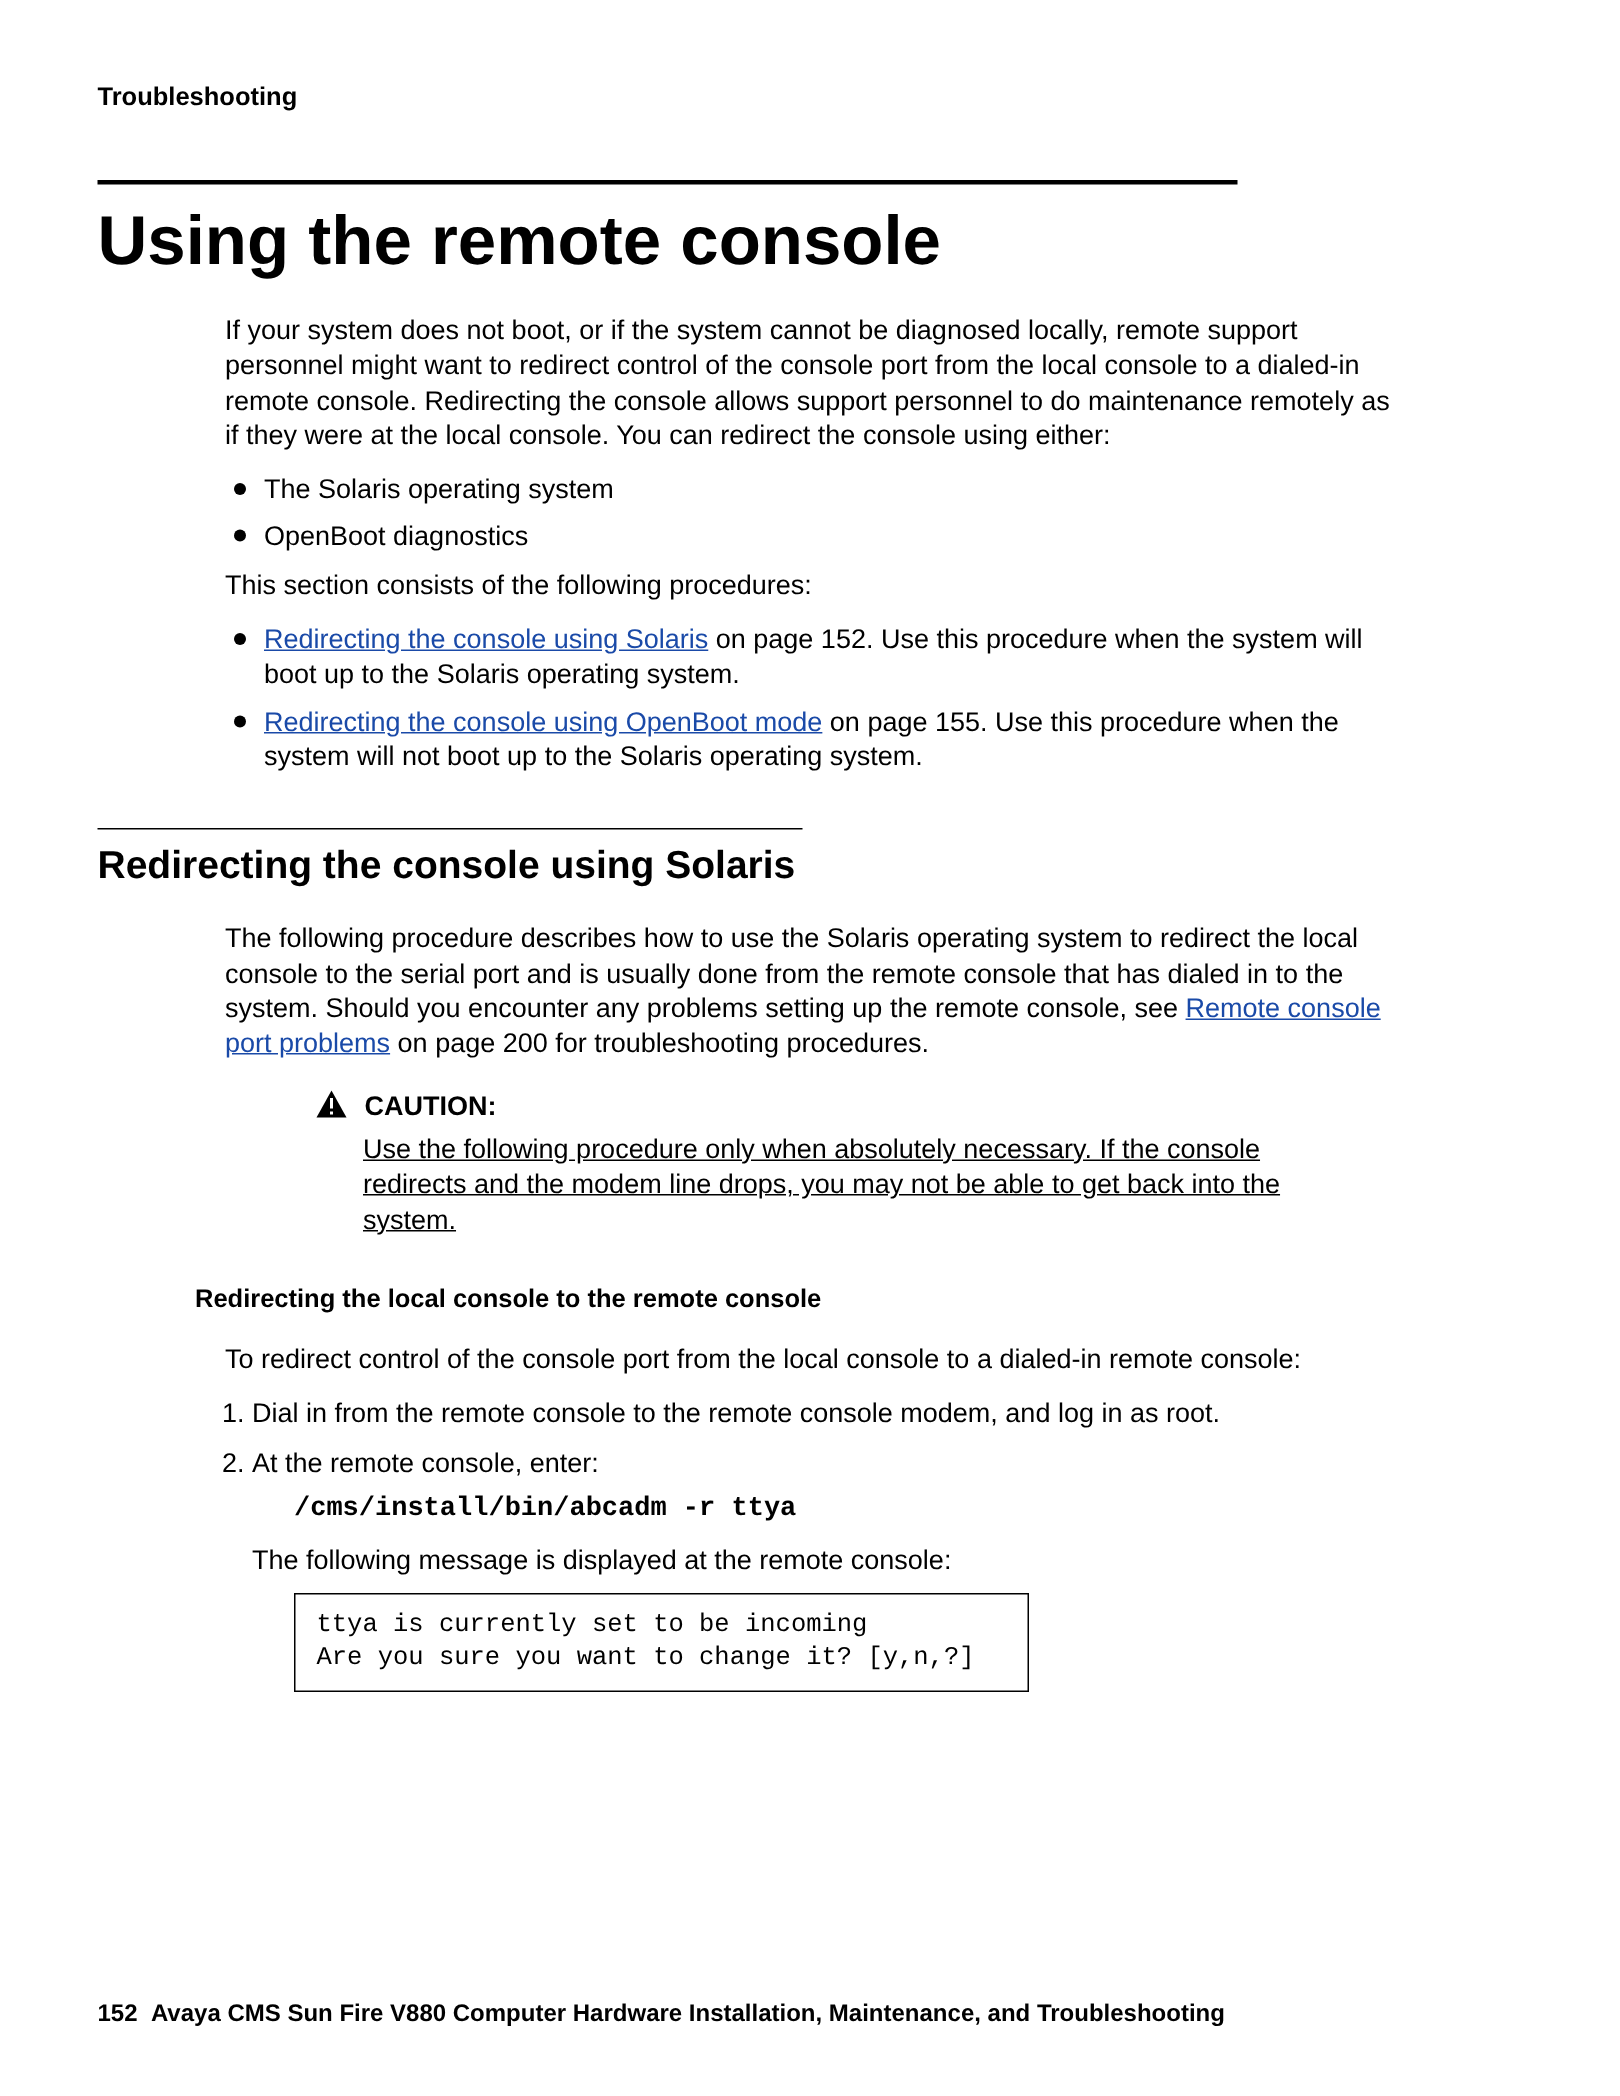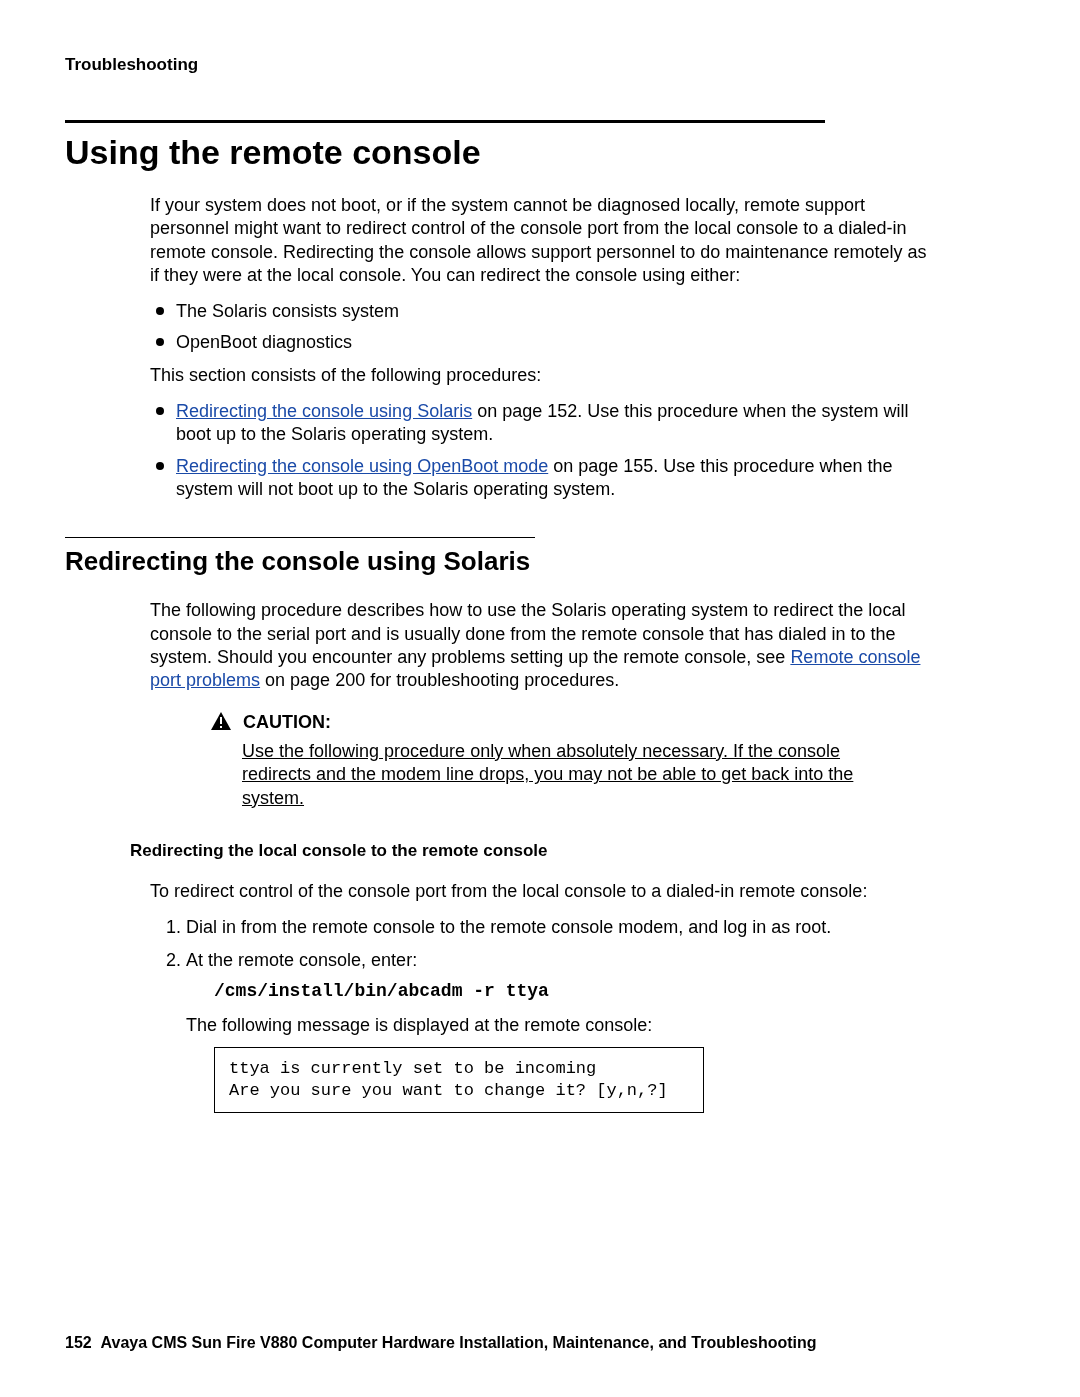--- a/index.html
+++ b/index.html
@@ -20,21 +20,21 @@
     font-size: 17px;
     font-weight: bold;
     margin-bottom: 45px;
   }
   .rule-top {
     border-top: 3px solid #000;
     margin: 0 0 8px 0;
     width: 760px;
   }
   h1.sec-title {
-    font-size: 34px;
+    font-size: 46px;
     font-weight: bold;
     margin: 10px 0 22px 0;
   }
   .body-indent {
     margin-left: 85px;
     margin-right: 75px;
     font-size: 18px;
     line-height: 1.3;
   }
   .para {
@@ -95,21 +95,21 @@
     line-height: 1.3;
     margin-right: 60px;
     text-decoration: underline;
   }
   h3.sub-sub {
     font-size: 17px;
     font-weight: bold;
     margin: 30px 0 18px 0;
   }
   ol.steps {
-    margin: 8px 0 0 36px;
+    margin: 8px 0 0 18px;
     padding: 0;
     font-size: 18px;
   }
   ol.steps > li {
     margin-bottom: 10px;
     line-height: 1.3;
   }
   .cmd {
     font-family: "Courier New", monospace;
     font-weight: bold;
@@ -145,21 +145,21 @@
 
   <div class="running-head">Troubleshooting</div>
 
   <div class="rule-top"></div>
   <h1 class="sec-title">Using the remote console</h1>
 
   <div class="body-indent">
     <p class="para">If your system does not boot, or if the system cannot be diagnosed locally, remote support personnel might want to redirect control of the console port from the local console to a dialed-in remote console. Redirecting the console allows support personnel to do maintenance remotely as if they were at the local console. You can redirect the console using either:</p>
 
     <ul class="bullets">
-      <li>The Solaris consists system</li>
+      <li>The Solaris operating system</li>
       <li>OpenBoot diagnostics</li>
     </ul>
 
     <p class="para">This section consists of the following procedures:</p>
 
     <ul class="bullets">
       <li>
         <a class="doc-link">Redirecting the console using Solaris</a><span> on page 152. Use this procedure when the system will boot up to the Solaris operating system.</span>
       </li>
       <li>

